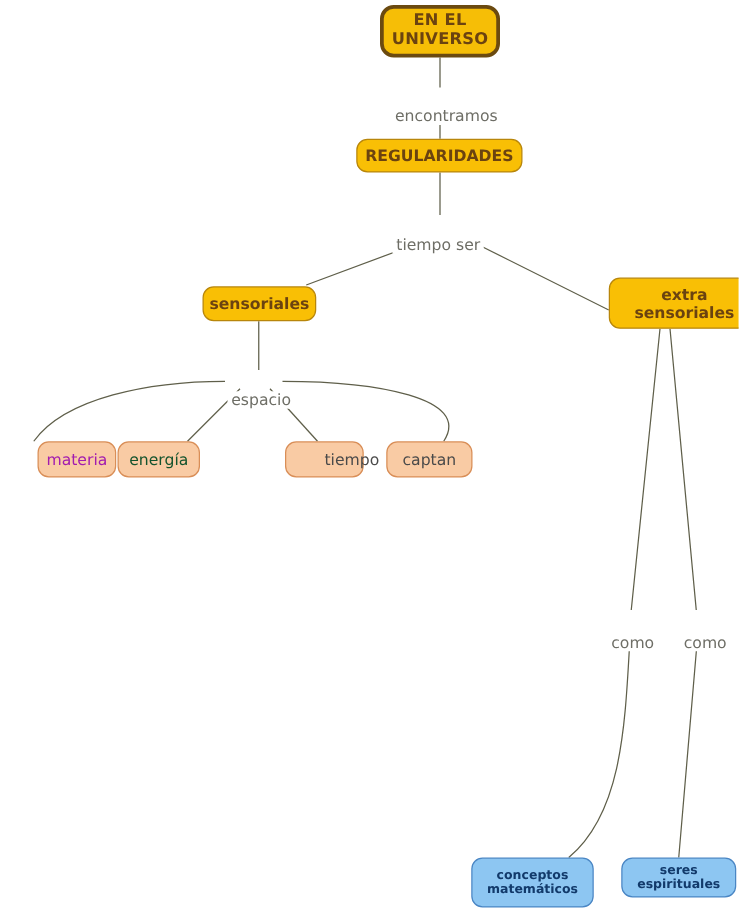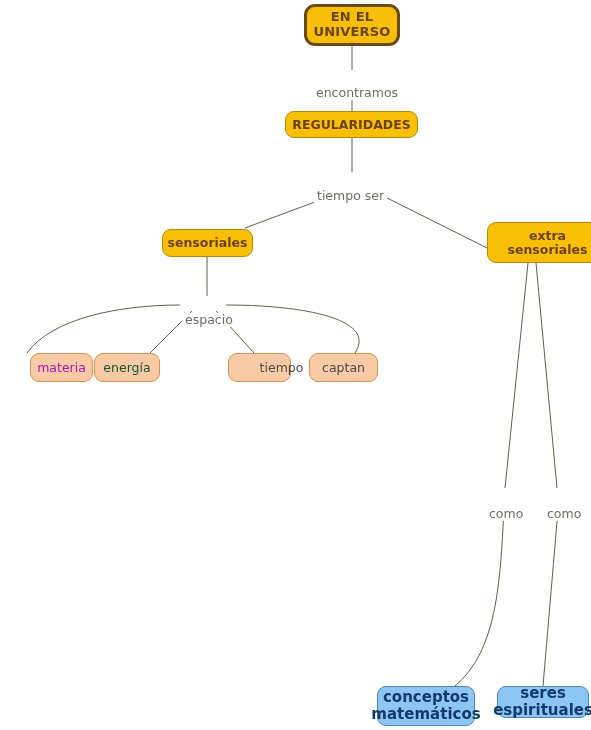--- a/index.html
+++ b/index.html
@@ -63,21 +63,21 @@
     color: #4A4A4A;
     font-weight: normal;
     font-size: 12.5px;
   }
   
   .node.blue {
     background: #8DC6F2;
     border: 1.5px solid #4A86C4;
     color: #123A6B;
     font-weight: bold;
-    font-size: 15px;
+    font-size: 10px;
   }
   
   .link-label {
     position: absolute;
     color: #6E6E66;
     font-size: 12.5px;
     background: #ffffff;
     padding: 0 3px;
     white-space: nowrap;
     z-index: 2;

